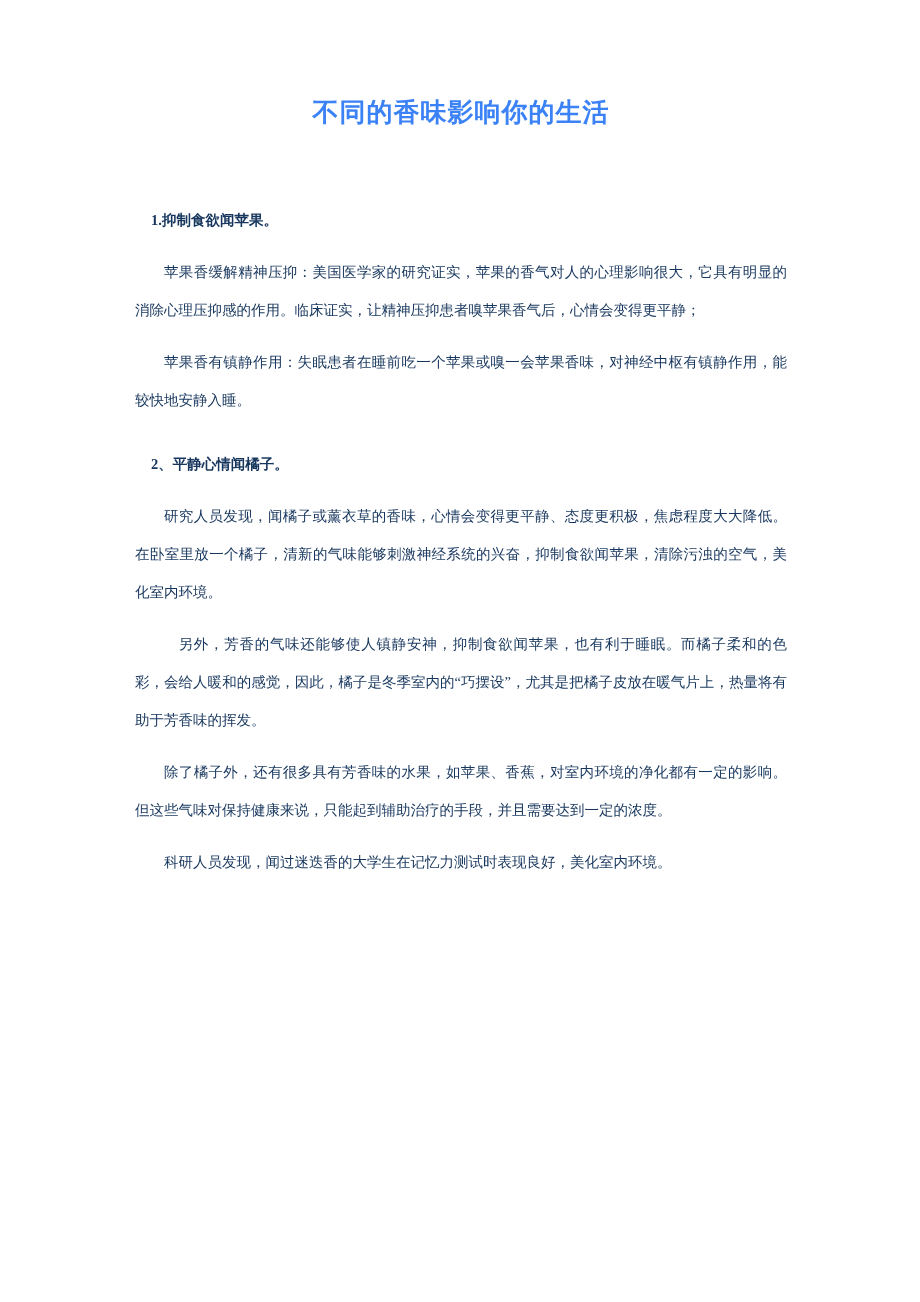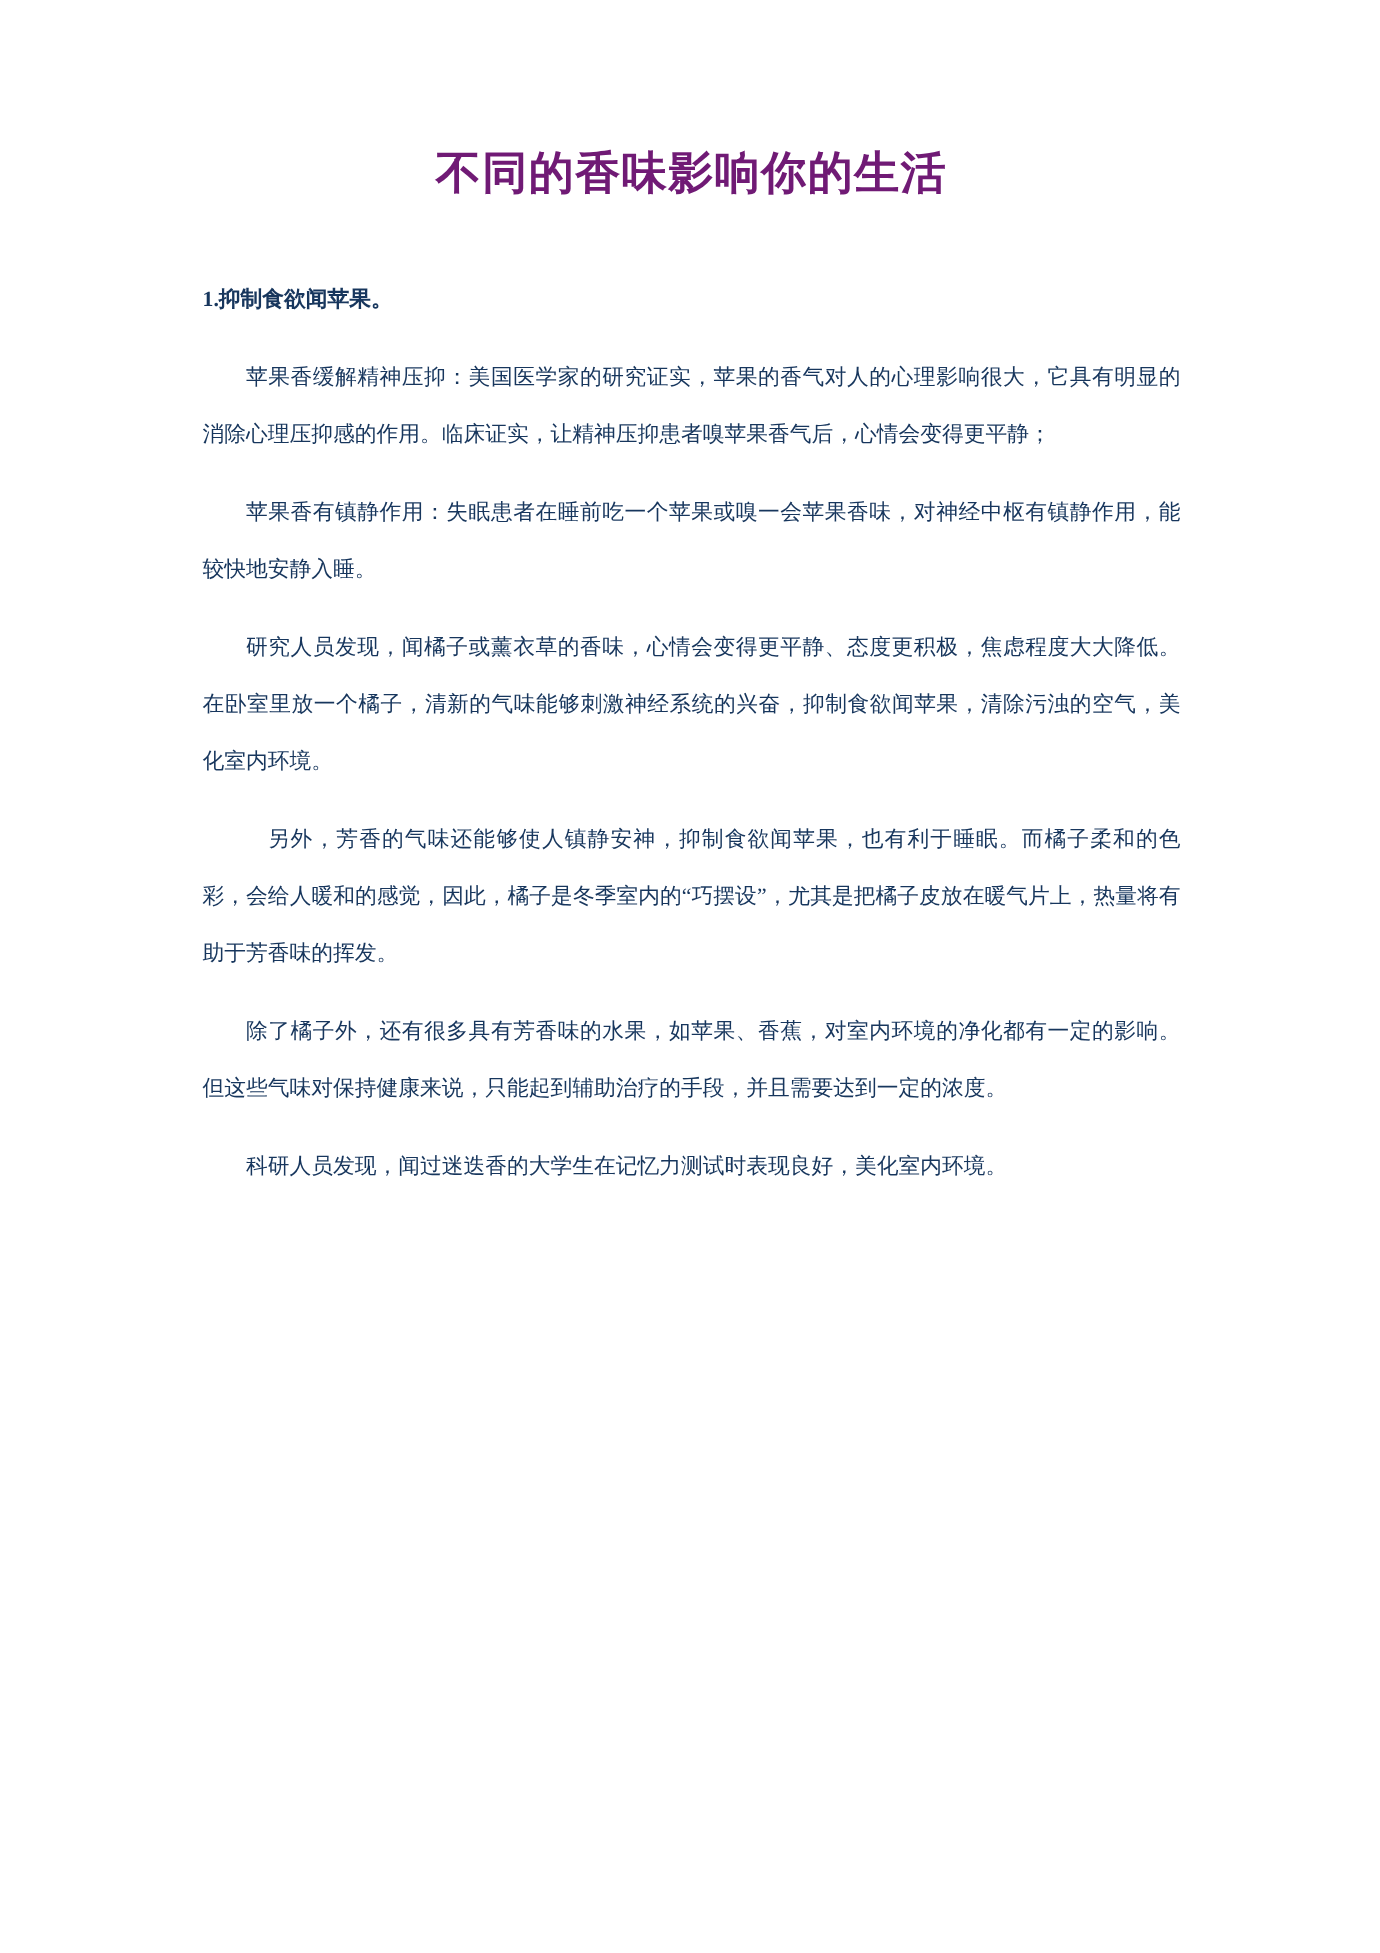--- a/index.html
+++ b/index.html
@@ -11,37 +11,37 @@
     .page {
       width: 920px;
       min-height: 1302px;
       margin: 0 auto;
       background: #ffffff;
       padding: 96px 133px 60px 135px;
       font-family: "Liberation Serif", "DejaVu Serif", serif;
       color: #17365d;
     }
     .doc-title {
-      font-size: 30px;
+      font-size: 26px;
       font-weight: bold;
       text-align: center;
-      color: #701a75;
-      margin: 0 0 46px 0;
+      color: #3b82f6;
+      margin: 0 0 71px 0;
       line-height: 1.3;
       letter-spacing: 1px;
     }
     .body-text {
       font-size: 14.5px;
       line-height: 38px;
       text-align: justify;
       text-justify: inter-ideograph;
     }
     .heading {
       font-weight: bold;
-      margin: 26px 0 8px 0;
+      margin: 26px 0 8px 16px;
     }
     .heading.indent-2 { text-indent: 2em; }
     .para {
       margin: 14px 0;
       text-indent: 2em;
     }
     .para.indent-25 { text-indent: 2.5em; }
     .para.indent-3  { text-indent: 3em; }
   </style>
 </head>
@@ -53,20 +53,21 @@
 
   <div class="body-text">
 
     <p class="heading">1.抑制食欲闻苹果。</p>
 
 
     <p class="para">苹果香缓解精神压抑：美国医学家的研究证实，苹果的香气对人的心理影响很大，它具有明显的消除心理压抑感的作用。临床证实，让精神压抑患者嗅苹果香气后，心情会变得更平静；</p>
 
     <p class="para">苹果香有镇静作用：失眠患者在睡前吃一个苹果或嗅一会苹果香味，对神经中枢有镇静作用，能较快地安静入睡。</p>
 
+    <p class="heading">2、平静心情闻橘子。</p>
 
     <p class="para">研究人员发现，闻橘子或薰衣草的香味，心情会变得更平静、态度更积极，焦虑程度大大降低。在卧室里放一个橘子，清新的气味能够刺激神经系统的兴奋，抑制食欲闻苹果，清除污浊的空气，美化室内环境。</p>
 
 
     <p class="para indent-3">另外，芳香的气味还能够使人镇静安神，抑制食欲闻苹果，也有利于睡眠。而橘子柔和的色彩，会给人暖和的感觉，因此，橘子是冬季室内的“巧摆设”，尤其是把橘子皮放在暖气片上，热量将有助于芳香味的挥发。</p>
 
     <p class="para">除了橘子外，还有很多具有芳香味的水果，如苹果、香蕉，对室内环境的净化都有一定的影响。但这些气味对保持健康来说，只能起到辅助治疗的手段，并且需要达到一定的浓度。</p>
 
 
     <p class="para">科研人员发现，闻过迷迭香的大学生在记忆力测试时表现良好，美化室内环境。</p>

